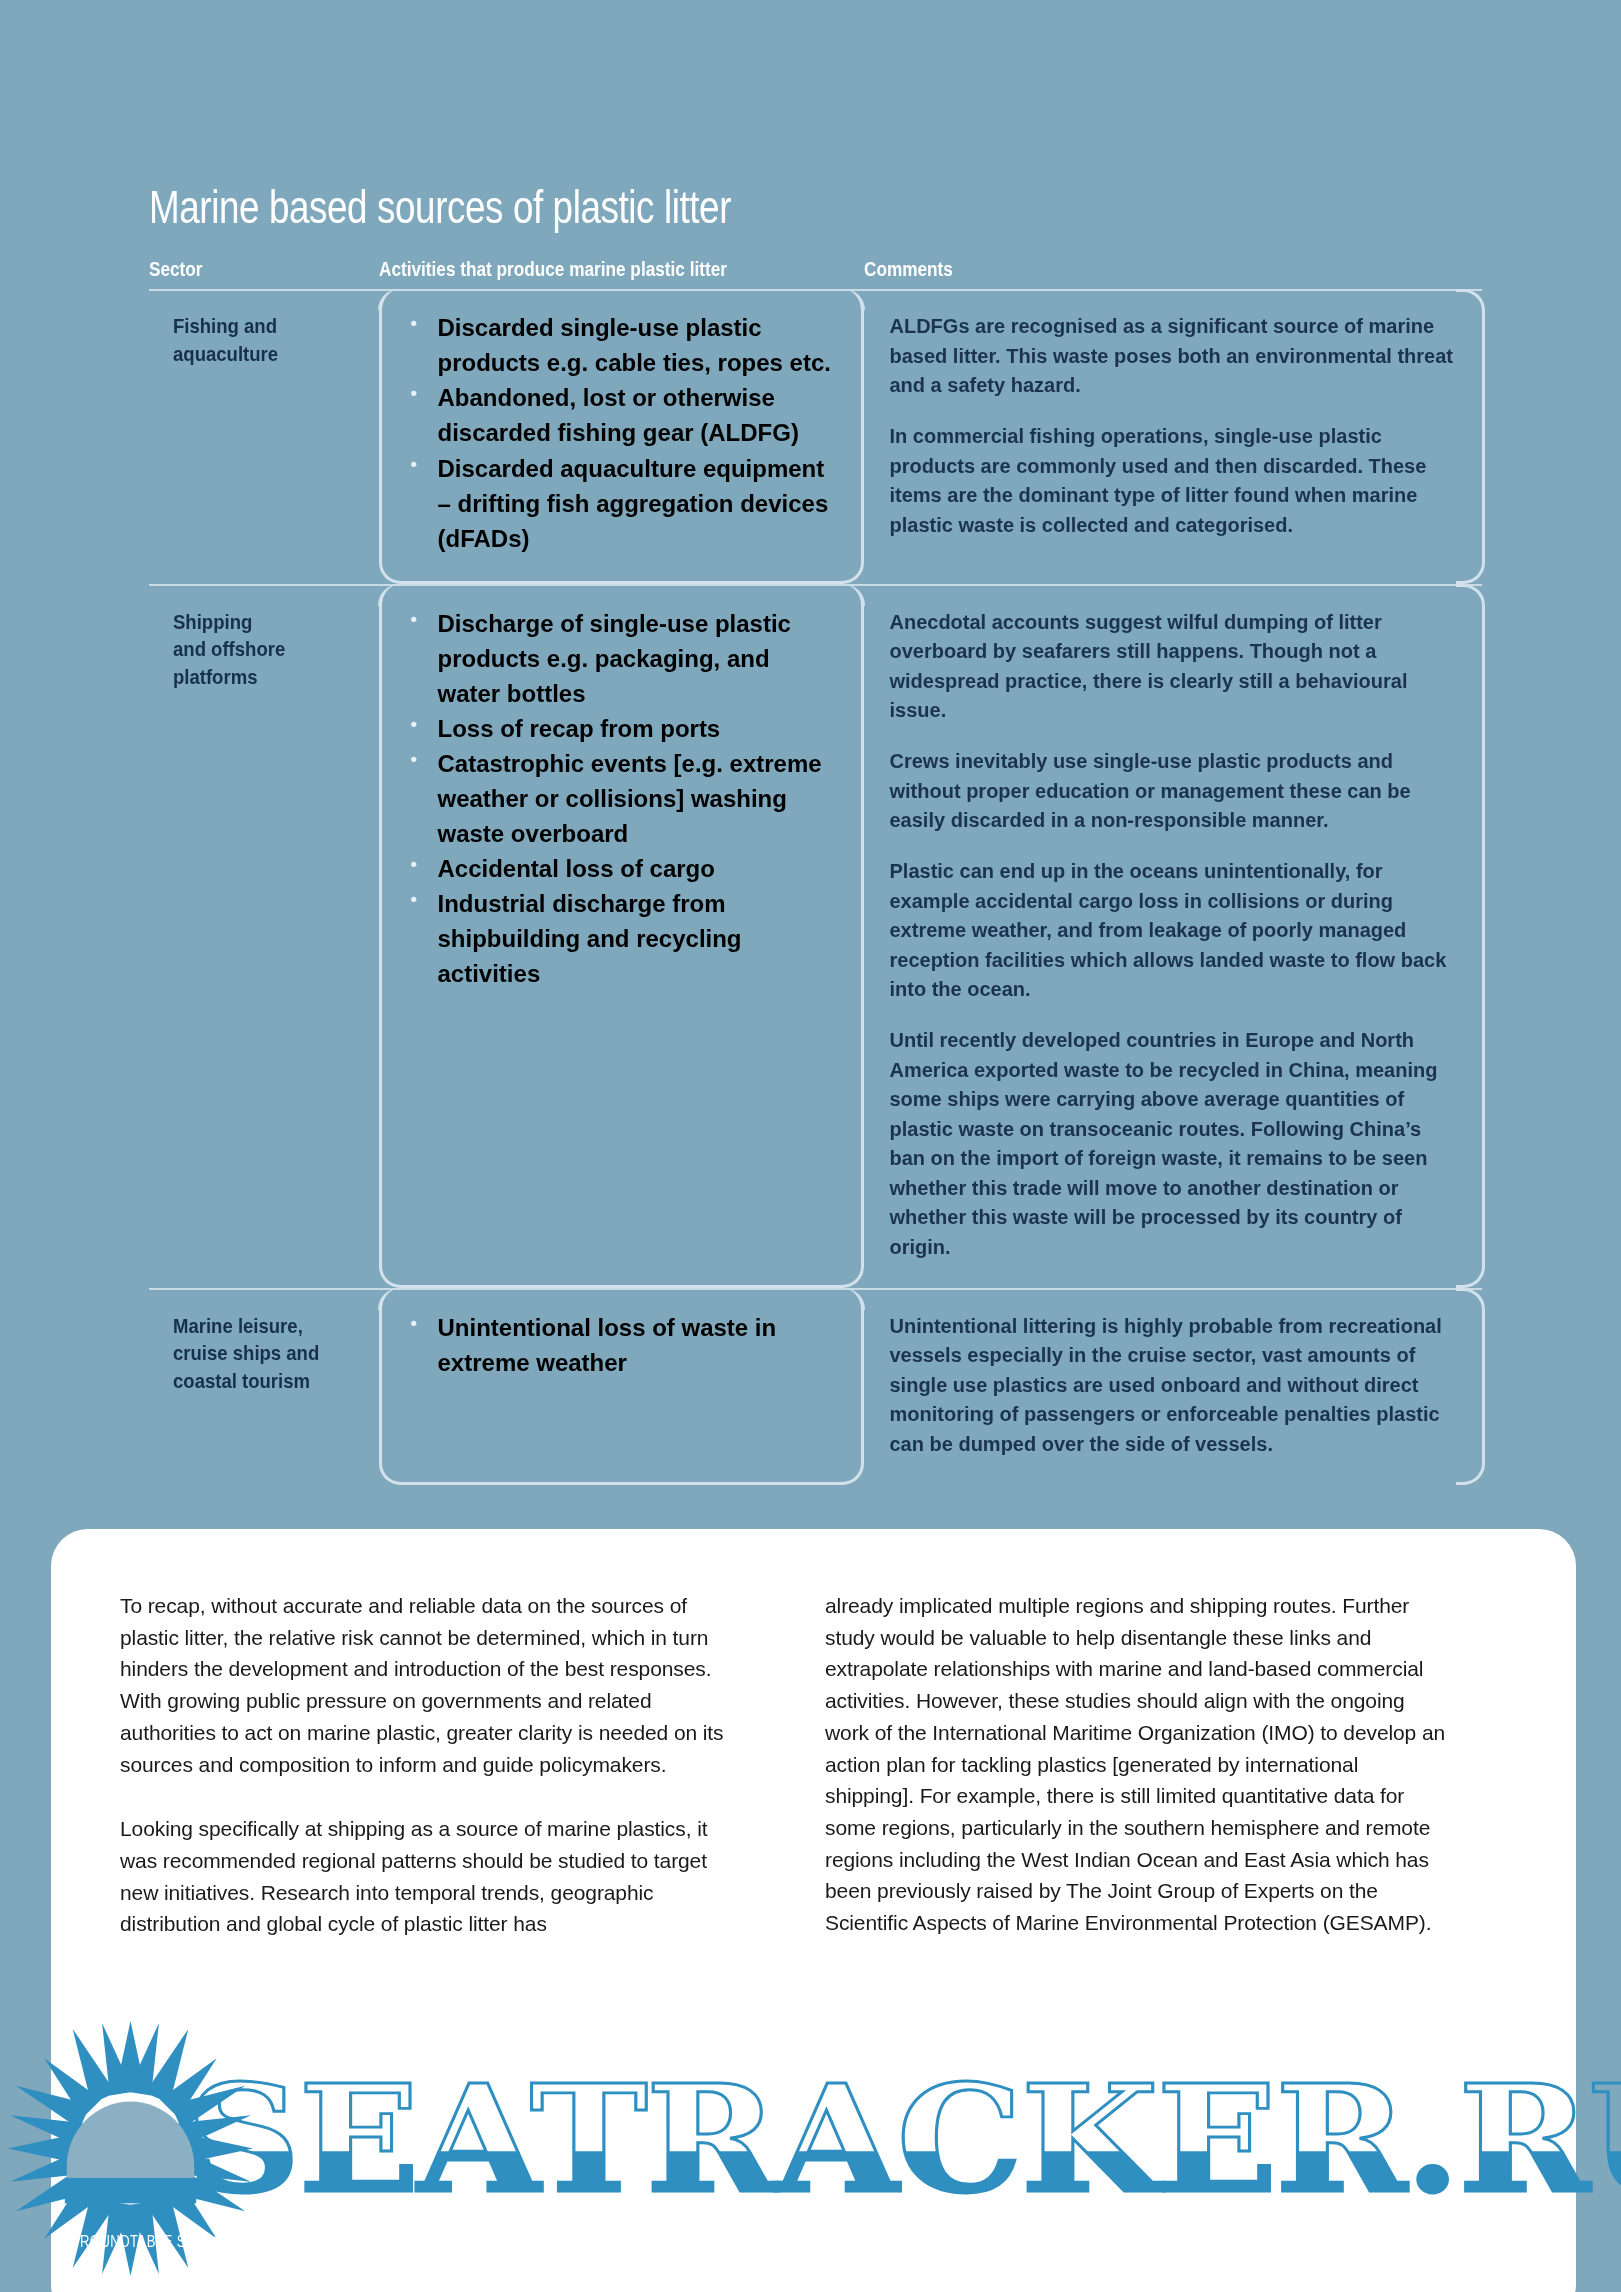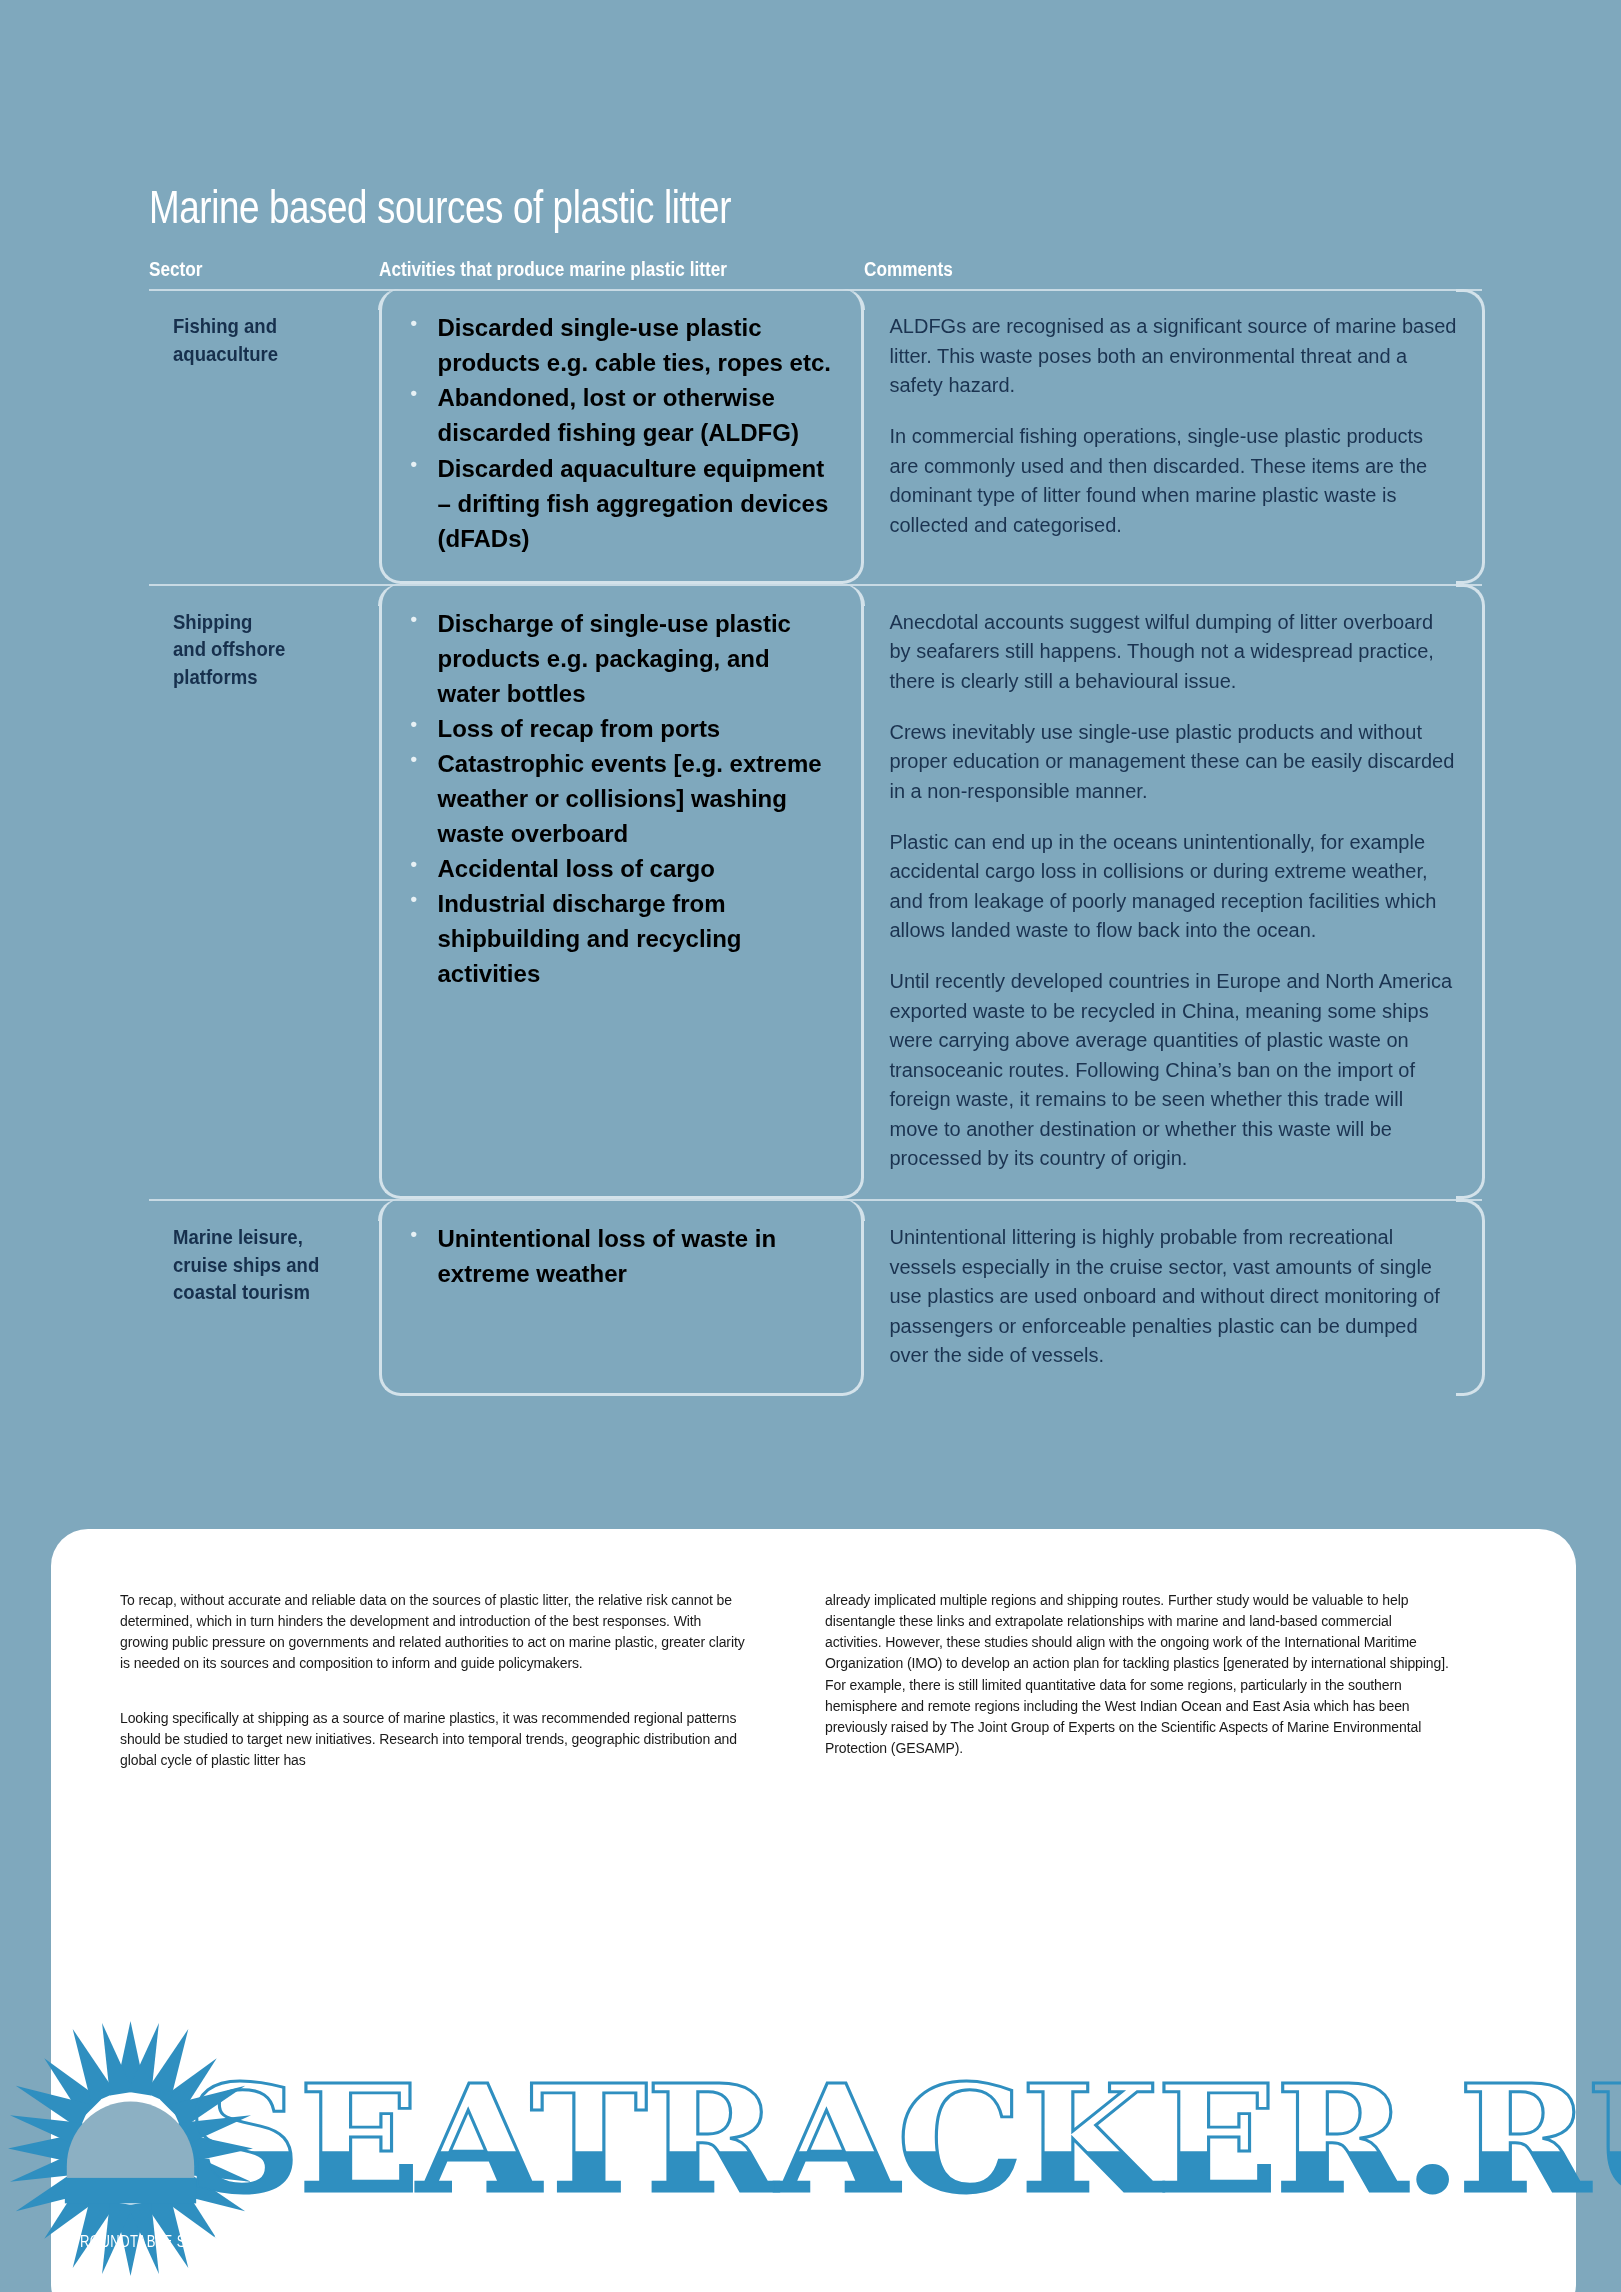--- a/index.html
+++ b/index.html
@@ -149,21 +149,21 @@
     position: absolute;
     left: 4.9px;
     top: -1px;
     color: #e8f1f5;
     font-size: 18.6px;
   }
 
   .cmt {
     font-size: 20px;
     line-height: 1.475;
-    font-weight: 400;
+    font-weight: 700;
     color: #1b3350;
     margin: 0 0 21.6px 0;
   }
   .cmt:last-child { margin-bottom: 0; }
 
   
   .white-card {
     position: absolute;
     left: 51px;
     top: 1529px;
@@ -173,21 +173,21 @@
     border-radius: 37px;
   }
   .wc-cols {
     display: flex;
     padding: 61px 69px 0 69px;
     gap: 78px;
   }
   .wc-col { width: 627px; flex: 0 0 627px; }
   .wc-col p {
     margin: 0 0 33px 0;
-    font-size: 14px;
+    font-size: 21px;
     line-height: 1.51;
     color: #1a1a1a;
     font-weight: 400;
     text-align: left;
     letter-spacing: -0.1px;
   }
   .wc-col p:last-child { margin-bottom: 0; }
 
   
   .watermark {

